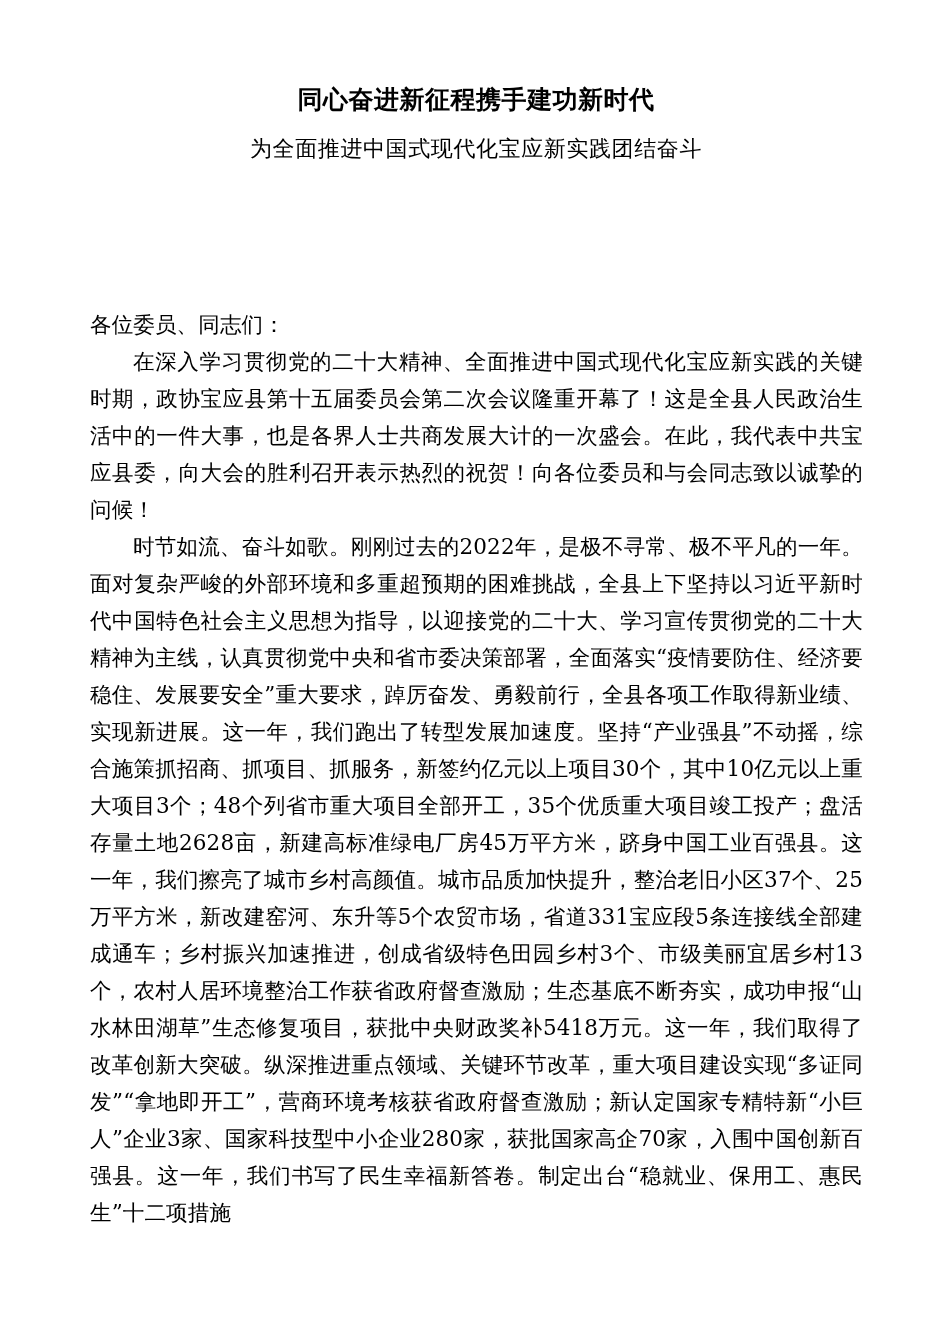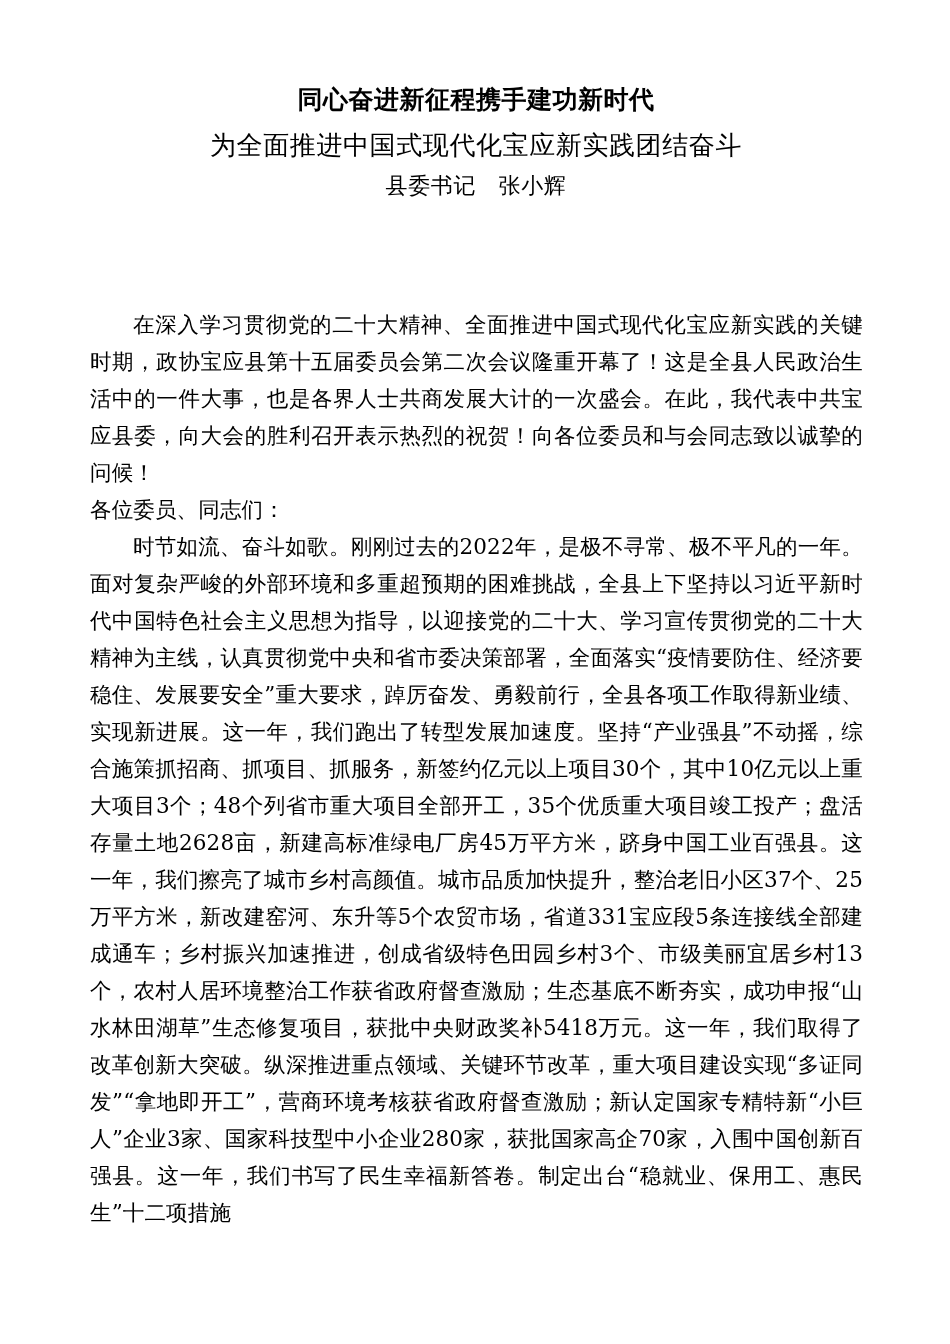--- a/index.html
+++ b/index.html
@@ -36,25 +36,25 @@
   .doc-title {
     font-size: 25px;
     font-weight: bold;
     letter-spacing: 0.5px;
     line-height: 36px;
     margin: 0 0 9px 0;
     font-family: "DejaVu Serif", "Liberation Serif", serif;
   }
 
   .doc-subtitle {
-    font-size: 26px;
+    font-size: 22px;
     font-weight: normal;
     line-height: 37px;
     letter-spacing: 0.6px;
-    margin: 0;
+    margin: 12px;
   }
 
   .doc-author {
     font-size: 22px;
     font-weight: normal;
     line-height: 37px;
     letter-spacing: 0.6px;
     margin: 3px 0 0 0;
   }
 
@@ -93,22 +93,21 @@
   }
 </style>
 </head>
 <body>
 
 <div class="page">
 
   <div class="title-block">
     <h1 class="doc-title">同心奋进新征程携手建功新时代</h1>
     <div class="doc-subtitle">为全面推进中国式现代化宝应新实践团结奋斗</div>
-    <div class="doc-author">县委书记　张小辉</div>
   </div>
 
   <div class="body-block">
+    <p class="para salutation">各位委员、同志们：</p>
     <p class="para indent">在深入学习贯彻党的二十大精神、全面推进中国式现代化宝应新实践的关键时期，政协宝应县第十五届委员会第二次会议隆重开幕了！这是全县人民政治生活中的一件大事，也是各界人士共商发展大计的一次盛会。在此，我代表中共宝应县委，向大会的胜利召开表示热烈的祝贺！向各位委员和与会同志致以诚挚的问候！</p>
-    <p class="para salutation">各位委员、同志们：</p>
     <p class="para indent">时节如流、奋斗如歌。刚刚过去的2022年，是极不寻常、极不平凡的一年。面对复杂严峻的外部环境和多重超预期的困难挑战，全县上下坚持以习近平新时代中国特色社会主义思想为指导，以迎接党的二十大、学习宣传贯彻党的二十大精神为主线，认真贯彻党中央和省市委决策部署，全面落实“疫情要防住、经济要稳住、发展要安全”重大要求，踔厉奋发、勇毅前行，全县各项工作取得新业绩、实现新进展。这一年，我们跑出了转型发展加速度。坚持“产业强县”不动摇，综合施策抓招商、抓项目、抓服务，新签约亿元以上项目30个，其中10亿元以上重大项目3个；48个列省市重大项目全部开工，35个优质重大项目竣工投产；盘活存量土地2628亩，新建高标准绿电厂房45万平方米，跻身中国工业百强县。这一年，我们擦亮了城市乡村高颜值。城市品质加快提升，整治老旧小区37个、25万平方米，新改建窑河、东升等5个农贸市场，省道331宝应段5条连接线全部建成通车；乡村振兴加速推进，创成省级特色田园乡村3个、市级美丽宜居乡村13个，农村人居环境整治工作获省政府督查激励；生态基底不断夯实，成功申报“山水林田湖草”生态修复项目，获批中央财政奖补5418万元。这一年，我们取得了改革创新大突破。纵深推进重点领域、关键环节改革，重大项目建设实现“多证同发”“拿地即开工”，营商环境考核获省政府督查激励；新认定国家专精特新“小巨人”企业3家、国家科技型中小企业280家，获批国家高企70家，入围中国创新百强县。这一年，我们书写了民生幸福新答卷。制定出台“稳就业、保用工、惠民生”十二项措施</p>
   </div>
 
 </div>
 
 </body></html>

